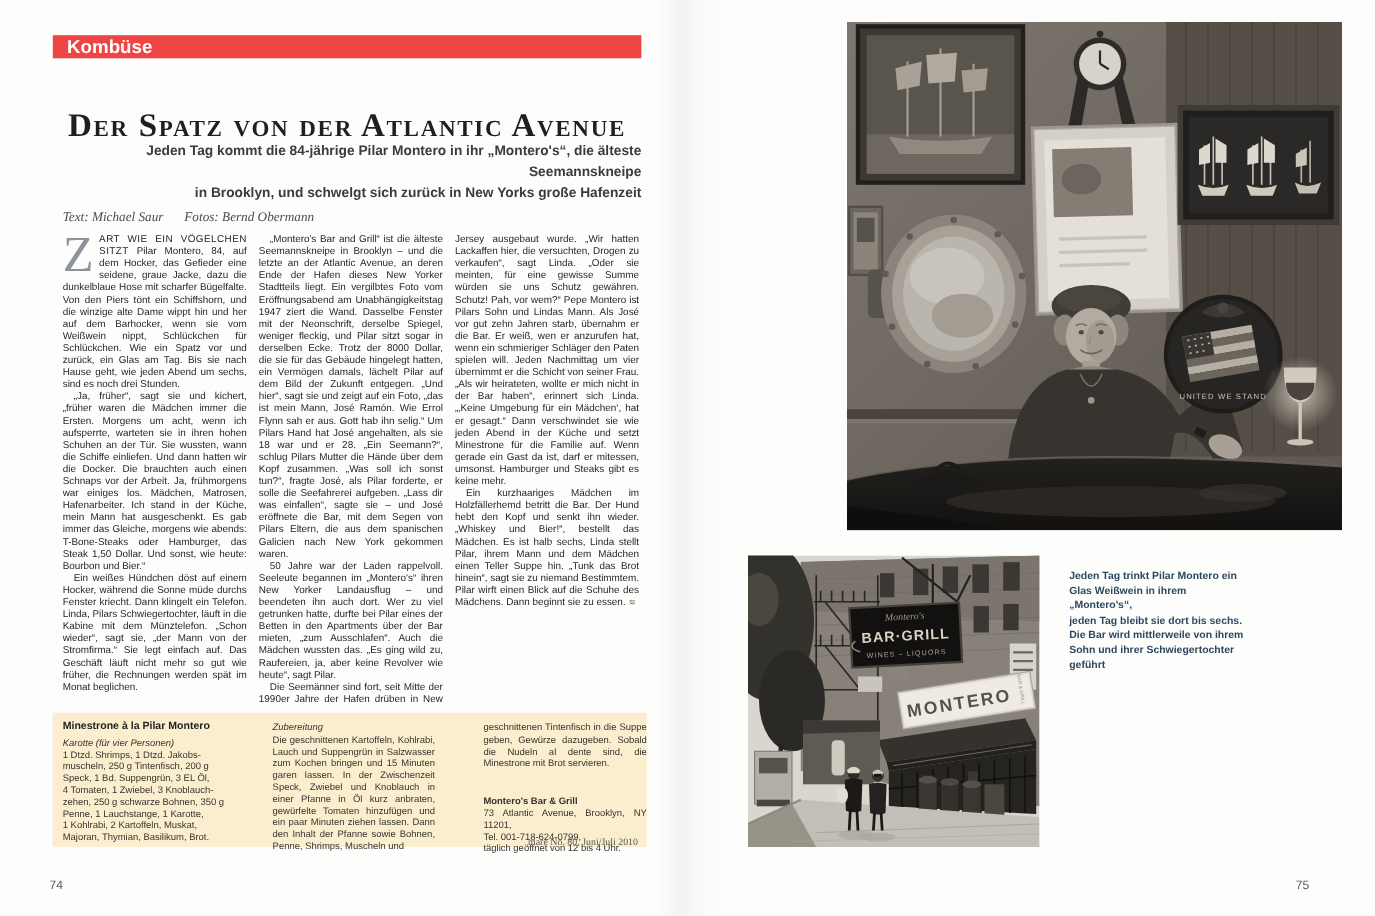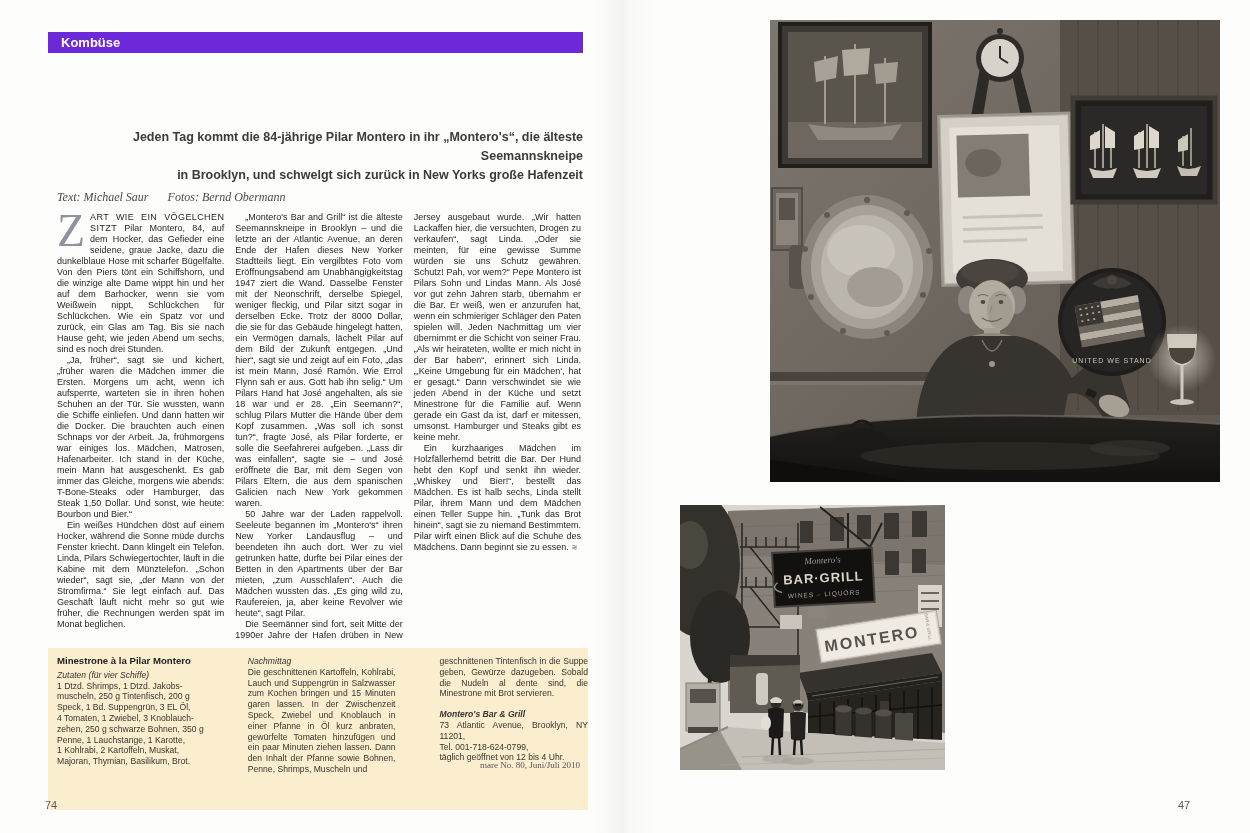--- a/index.html
+++ b/index.html
@@ -1,50 +1,50 @@
 <!DOCTYPE html>
 <html lang="de"><head>
 <meta charset="utf-8">
 <style>
   html,body{margin:0;padding:0;background:#ffffff;}
   .spread{position:relative;width:1250px;height:833px;background:#fdfdfb;overflow:hidden;
           font-family:"Liberation Sans",sans-serif;color:#2b2b2b;outline:1px solid #ececea;}
   .gutter{position:absolute;left:596px;top:0;width:60px;height:833px;pointer-events:none;
           background:linear-gradient(90deg,rgba(0,0,0,0) 0%,rgba(0,0,0,.045) 45%,rgba(0,0,0,.02) 55%,rgba(0,0,0,0) 100%);}
   
-  .tagbar{position:absolute;left:48px;top:32px;width:535px;height:21px;background:#6d28d9;
-          color:#ffffff;font-weight:bold;font-size:13px;line-height:21px;padding-left:0;}
+  .tagbar{position:absolute;left:48px;top:32px;width:535px;height:21px;background:#ef4444;
+          color:#ffffff;font-weight:bold;font-size:17px;line-height:21px;padding-left:0;}
   .tagbar span{padding-left:13px;}
   .title{position:absolute;left:48px;top:78px;width:535px;text-align:center;
          font-family:"Liberation Serif",serif;font-variant:small-caps;font-size:30px;
          letter-spacing:1.5px;color:#1f1f1f;}
   .subtitle{position:absolute;left:48px;top:128px;width:535px;text-align:right;
             font-size:12.5px;font-weight:bold;line-height:19px;color:#3b3b3b;white-space:pre-line;}
   .byline{position:absolute;left:57px;top:190px;font-family:"Liberation Serif",serif;
           font-style:italic;font-size:12px;color:#4a4a4a;}
   .byline .sep{display:inline-block;width:16px;}
   .article{position:absolute;left:57px;top:212px;width:524px;height:434px;overflow:hidden;
            column-count:3;column-gap:11px;column-fill:auto;
            font-size:9px;line-height:11px;text-align:justify;hyphens:auto;color:#262626;}
   .article p{margin:0;text-indent:10px;}
   .article p.first{text-indent:0;}
   .dropcap{float:left;font-family:"Liberation Serif",serif;font-size:46px;line-height:36px;
            color:#8d949c;margin:1px 5px 0 0;}
   .leadcaps{text-transform:uppercase;letter-spacing:.4px;}
   .endmark{color:#7a7a72;font-size:8px;letter-spacing:-1px;}
   
-  .recipe{position:absolute;left:48px;top:648px;width:540px;height:162px;background:#fbeecf;
+  .recipe{position:absolute;left:48px;top:648px;width:540px;height:122px;background:#fbeecf;
           display:flex;box-sizing:border-box;padding:8px 0 0 9px;font-size:8.6px;line-height:10.8px;color:#35342f;gap:36px;}
   .recipe .col1{width:168px;margin-right:8px;}
   .recipe .col2{width:169px;margin-right:8px;text-align:justify;}
   .recipe .col3{width:170px;text-align:justify;}
   .recipe h3{margin:0 0 3px 0;font-size:9.6px;color:#1e1e1c;}
   .recipe .ital{font-style:italic;}
   .preline{white-space:pre-line;}
-  .recipe .addr-name{font-weight:bold;font-style:italic;margin-top:10px;}
+  .recipe .addr-name{font-weight:bold;margin-top:24px;}
   .recipe .addr{}
   
   .folio{position:absolute;top:799px;font-size:11px;color:#5a5a5a;}
   .folio-left{left:45px;}
   .folio-right{left:1178px;}
   .issue-line{position:absolute;top:760px;left:380px;width:200px;text-align:right;
               font-family:"Liberation Serif",serif;font-size:9px;color:#55555a;}
   
   .photo-top{position:absolute;left:770px;top:20px;width:450px;height:462px;}
   .photo-bottom{position:absolute;left:680px;top:505px;width:265px;height:265px;}
@@ -55,20 +55,21 @@
 </head>
 <body>
 
 <div class="spread">
   <div class="gutter"></div>
 
   <div class="tagbar">
     <span>Kombüse</span>
   </div>
 
+  <h1 class="title">Der Spatz von der Atlantic Avenue</h1>
 
   <div class="subtitle">Jeden Tag kommt die 84-jährige Pilar Montero in ihr „Montero's“, die älteste Seemannskneipe
 in Brooklyn, und schwelgt sich zurück in New Yorks große Hafenzeit</div>
 
   <div class="byline">
     <span>Text: Michael Saur</span><span class="sep"></span>
     <span>Fotos: Bernd Obermann</span>
   </div>
 
   <div class="article">
@@ -77,32 +78,32 @@
     <p>Ein weißes Hündchen döst auf einem Hocker, während die Sonne müde durchs Fenster kriecht. Dann klingelt ein Telefon. Linda, Pilars Schwiegertochter, läuft in die Kabine mit dem Münztelefon. „Schon wieder“, sagt sie, „der Mann von der Stromfirma.“ Sie legt einfach auf. Das Geschäft läuft nicht mehr so gut wie früher, die Rechnungen werden spät im Monat beglichen.</p>
     <p>„Montero's Bar and Grill“ ist die älteste Seemannskneipe in Brooklyn – und die letzte an der Atlantic Avenue, an deren Ende der Hafen dieses New Yorker Stadtteils liegt. Ein vergilbtes Foto vom Eröffnungsabend am Unabhängigkeitstag 1947 ziert die Wand. Dasselbe Fenster mit der Neonschrift, derselbe Spiegel, weniger fleckig, und Pilar sitzt sogar in derselben Ecke. Trotz der 8000 Dollar, die sie für das Gebäude hingelegt hatten, ein Vermögen damals, lächelt Pilar auf dem Bild der Zukunft entgegen. „Und hier“, sagt sie und zeigt auf ein Foto, „das ist mein Mann, José Ramón. Wie Errol Flynn sah er aus. Gott hab ihn selig.“ Um Pilars Hand hat José angehalten, als sie 18 war und er 28. „Ein Seemann?“, schlug Pilars Mutter die Hände über dem Kopf zusammen. „Was soll ich sonst tun?“, fragte José, als Pilar forderte, er solle die Seefahrerei aufgeben. „Lass dir was einfallen“, sagte sie – und José eröffnete die Bar, mit dem Segen von Pilars Eltern, die aus dem spanischen Galicien nach New York gekommen waren.</p>
     <p>50 Jahre war der Laden rappelvoll. Seeleute begannen im „Montero's“ ihren New Yorker Landausflug – und beendeten ihn auch dort. Wer zu viel getrunken hatte, durfte bei Pilar eines der Betten in den Apartments über der Bar mieten, „zum Ausschlafen“. Auch die Mädchen wussten das. „Es ging wild zu, Raufereien, ja, aber keine Revolver wie heute“, sagt Pilar.</p>
     <p>Die Seemänner sind fort, seit Mitte der 1990er Jahre der Hafen drüben in New Jersey ausgebaut wurde. „Wir hatten Lackaffen hier, die versuchten, Drogen zu verkaufen“, sagt Linda. „Oder sie meinten, für eine gewisse Summe würden sie uns Schutz gewähren. Schutz! Pah, vor wem?“ Pepe Montero ist Pilars Sohn und Lindas Mann. Als José vor gut zehn Jahren starb, übernahm er die Bar. Er weiß, wen er anzurufen hat, wenn ein schmieriger Schläger den Paten spielen will. Jeden Nachmittag um vier übernimmt er die Schicht von seiner Frau. „Als wir heirateten, wollte er mich nicht in der Bar haben“, erinnert sich Linda. „‚Keine Umgebung für ein Mädchen‘, hat er gesagt.“ Dann verschwindet sie wie jeden Abend in der Küche und setzt Minestrone für die Familie auf. Wenn gerade ein Gast da ist, darf er mitessen, umsonst. Hamburger und Steaks gibt es keine mehr.</p>
     <p><span>Ein kurzhaariges Mädchen im Holzfällerhemd betritt die Bar. Der Hund hebt den Kopf und senkt ihn wieder. „Whiskey und Bier!“, bestellt das Mädchen. Es ist halb sechs, Linda stellt Pilar, ihrem Mann und dem Mädchen einen Teller Suppe hin. „Tunk das Brot hinein“, sagt sie zu niemand Bestimmtem. Pilar wirft einen Blick auf die Schuhe des Mädchens. Dann beginnt sie zu essen.</span> <span class="endmark">≋</span></p>
   </div>
 
   <div class="recipe">
     <div class="col1">
       <h3>Minestrone à la Pilar Montero</h3>
-      <div class="ital">Zutaten (für vier Schiffe)</div>
+      <div class="ital">Karotte (für vier Personen)</div>
       <div class="preline">1 Dtzd. Shrimps, 1 Dtzd. Jakobs-
 muscheln, 250 g Tintenfisch, 200 g
 Speck, 1 Bd. Suppengrün, 3 EL Öl,
 4 Tomaten, 1 Zwiebel, 3 Knoblauch-
 zehen, 250 g schwarze Bohnen, 350 g
 Penne, 1 Lauchstange, 1 Karotte,
 1 Kohlrabi, 2 Kartoffeln, Muskat,
 Majoran, Thymian, Basilikum, Brot.</div>
     </div>
     <div class="col2">
-      <div class="ital">Nachmittag</div>
+      <div class="ital">Zubereitung</div>
       <div>Die geschnittenen Kartoffeln, Kohlrabi, Lauch und Suppengrün in Salzwasser zum Kochen bringen und 15 Minuten garen lassen. In der Zwischenzeit Speck, Zwiebel und Knoblauch in einer Pfanne in Öl kurz anbraten, gewürfelte Tomaten hinzufügen und ein paar Minuten ziehen lassen. Dann den Inhalt der Pfanne sowie Bohnen, Penne, Shrimps, Muscheln und</div>
     </div>
     <div class="col3">
       <div>geschnittenen Tintenfisch in die Suppe geben, Gewürze dazugeben. Sobald die Nudeln al dente sind, die Minestrone mit Brot servieren.</div>
       <div class="addr-name">Montero's Bar &amp; Grill</div>
       <div class="addr preline">73 Atlantic Avenue, Brooklyn, NY 11201,
 Tel. 001-718-624-0799,
 täglich geöffnet von 12 bis 4 Uhr.</div>
     </div>
   </div>
@@ -363,15 +364,21 @@
           <path d="M25,5 Q30,0 35,5 L34,8 L26,8 Z" fill="#c9c4ba"></path>
           <rect x="26.5" y="6.5" width="7" height="2.5" fill="#141311"></rect>
           <rect x="26" y="14" width="9" height="4" fill="#cfcabf"></rect>
           <path d="M22,16 Q30,13 38,16 L37,42 Q30,45 23,42 Z" fill="#242220"></path>
           <path d="M27,42 L26,58 M33,42 L34,58" stroke="#1b1a17" stroke-width="2.5"></path>
         </g>
       </g>
     </svg>
   </div>
 
-
-  <div class="folio folio-right">47</div>
+  <div class="photo-caption">Jeden Tag trinkt Pilar Montero ein
+Glas Weißwein in ihrem „Montero's“,
+jeden Tag bleibt sie dort bis sechs.
+Die Bar wird mittlerweile von ihrem
+Sohn und ihrer Schwiegertochter
+geführt</div>
+
+  <div class="folio folio-right">75</div>
 </div>
 
 </body></html>

